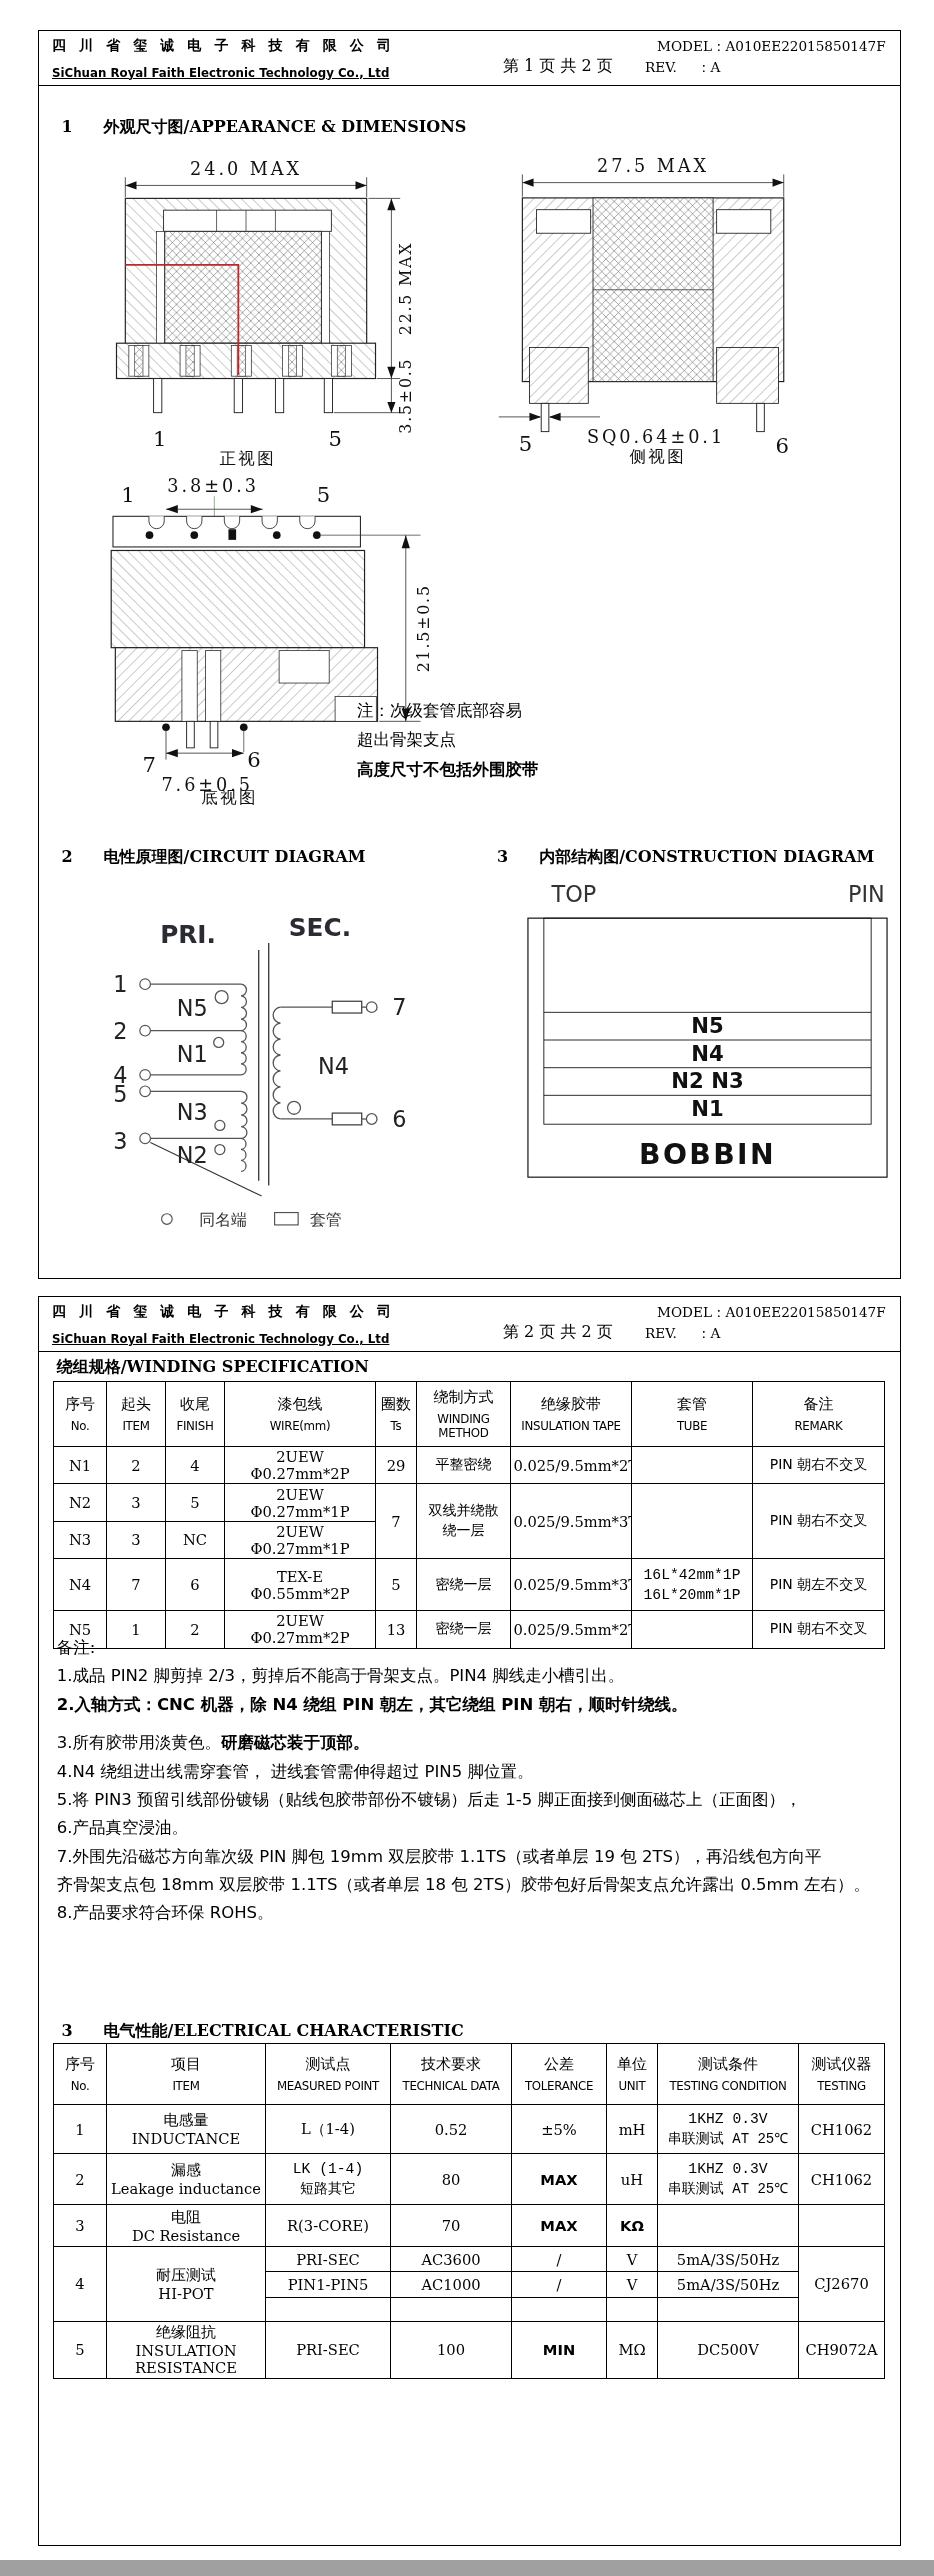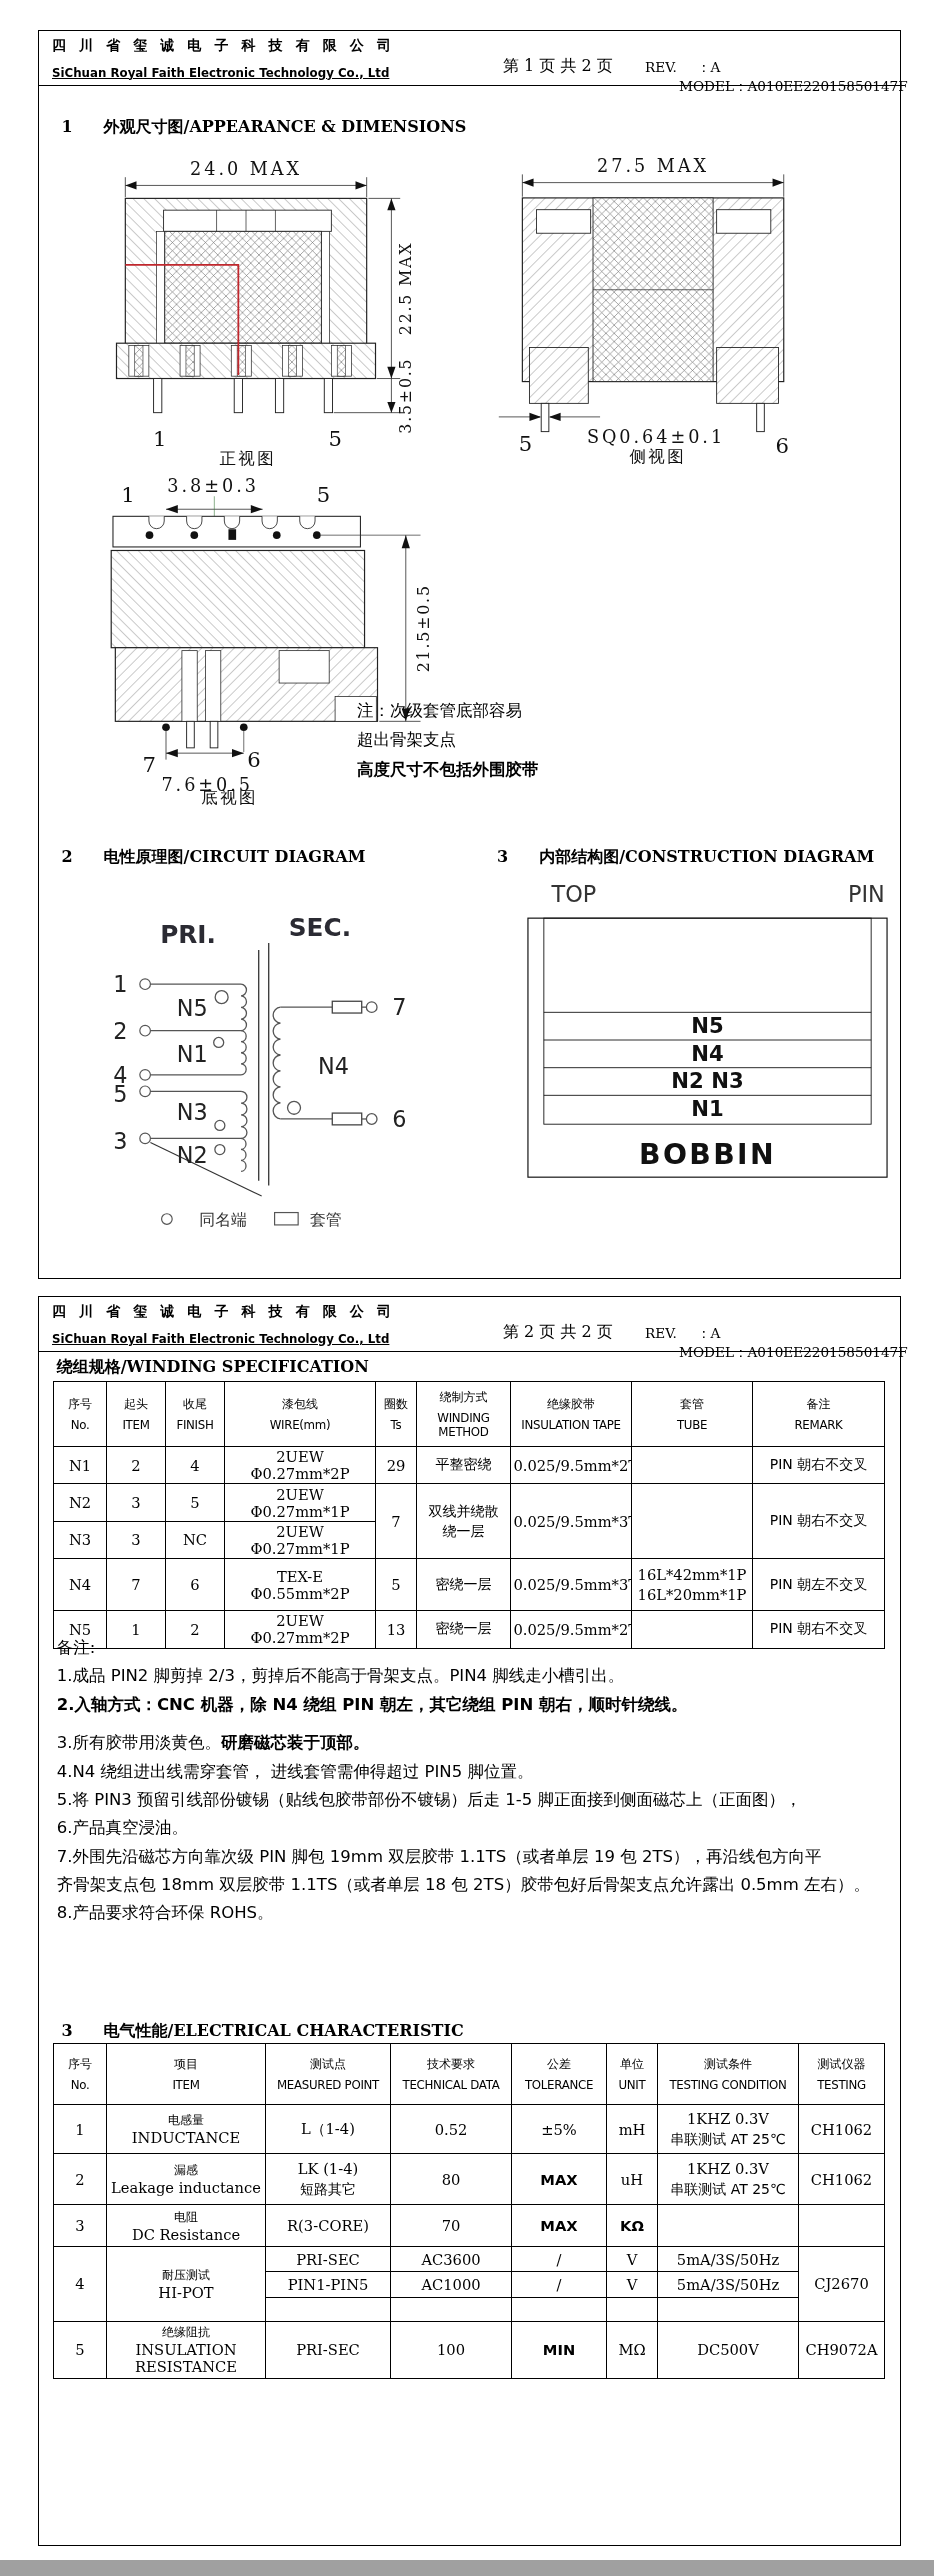--- a/index.html
+++ b/index.html
@@ -7,21 +7,21 @@
     width:934px;height:2576px;position:relative;background:#ffffff;
     font-family:"DejaVu Sans","Liberation Sans",sans-serif;color:#000;
   }
   .page{position:absolute;left:38px;width:861px;background:#fff;border:1.2px solid #000;}
   #page1{top:29.5px;height:1247px;}
   #page2{top:1296px;height:1248px;}
   .hdr{position:absolute;top:0;left:0;right:0;height:54px;border-bottom:1.8px solid #000;}
   .company-cn{position:absolute;top:6px;left:13px;font-size:14px;font-weight:bold;letter-spacing:4.1px;white-space:nowrap;}
   .company-en{position:absolute;top:35px;left:13px;font-size:11.8px;font-weight:bold;text-decoration:underline;white-space:nowrap;}
   .pageno{position:absolute;left:464px;top:25px;font-size:16px;font-family:"DejaVu Serif","Liberation Serif",serif;white-space:nowrap;}
-  .model-line{position:absolute;left:640px;top:7px;font-size:13.6px;font-family:"DejaVu Serif","Liberation Serif",serif;white-space:nowrap;margin-top:40px;}
+  .model-line{position:absolute;left:618px;top:7px;font-size:13.6px;font-family:"DejaVu Serif","Liberation Serif",serif;white-space:nowrap;}
   .rev-line{position:absolute;left:606px;top:28px;font-size:13.6px;font-family:"DejaVu Serif","Liberation Serif",serif;white-space:nowrap;}
   .rev-line .revval{margin-left:20px;}
   .sec-title{position:absolute;font-size:16px;font-weight:bold;white-space:nowrap;}
   .sec-title .num{font-family:"DejaVu Serif","Liberation Serif",serif;margin-right:31px;}
   .sec-title .tcn{font-family:"DejaVu Sans","Liberation Sans",sans-serif;}
   .sec-title .ten{font-family:"DejaVu Serif","Liberation Serif",serif;}
   .drawing{position:absolute;}
   svg text{fill:#111;}
   .dim{font-family:"DejaVu Serif","Liberation Serif",serif;font-size:30px;letter-spacing:5px;}
   .dims{font-family:"DejaVu Serif","Liberation Serif",serif;font-size:27px;letter-spacing:3px;}
@@ -31,28 +31,28 @@
   .prisec{font-family:"DejaVu Sans","Liberation Sans",sans-serif;font-size:42px;font-weight:bold;fill:#2b2b33;}
   .legtext{font-family:"DejaVu Sans","Liberation Sans",sans-serif;font-size:27px;fill:#333;}
   .toppin{font-family:"DejaVu Sans","Liberation Sans",sans-serif;font-size:38px;fill:#333;}
   .layerlab{font-family:"DejaVu Sans","Liberation Sans",sans-serif;font-size:36px;font-weight:bold;}
   .bobbin{font-family:"DejaVu Sans","Liberation Sans",sans-serif;font-size:48px;font-weight:800;letter-spacing:4px;}
   .note-block{position:absolute;left:318px;top:665px;width:283px;line-height:29.5px;}
   .note-serif{font-family:"DejaVu Serif","Liberation Serif",serif;font-size:16.5px;}
   .note-bold{font-family:"DejaVu Sans","Liberation Sans",sans-serif;font-size:16.5px;font-weight:bold;}
   table{border-collapse:collapse;position:absolute;table-layout:fixed;}
   td{border:1.2px solid #000;text-align:center;vertical-align:middle;padding:1.2px 2.4px;overflow:hidden;}
-  .cn2{font-family:Liberation Sans, sans-serif;font-size:12px;}
+  .cn2{font-family:Liberation Sans, sans-serif;font-size:15px;}
   .en2{font-family:"DejaVu Sans","Liberation Sans",sans-serif;font-size:11.8px;letter-spacing:-0.3px;}
   .hcell .cn2{display:block;margin-bottom:4.7px;}
   .hcell .en2{display:block;text-align:center;}
   .vser{font-family:"DejaVu Serif","Liberation Serif",serif;font-size:14.7px;}
   .vsan{font-family:"DejaVu Sans","Liberation Sans",sans-serif;font-size:14px;}
   .vbold{font-family:"DejaVu Sans","Liberation Sans",sans-serif;font-size:14.7px;font-weight:bold;}
-  .two-line span{display:block;line-height:20px;}
+  .two-line span{display:block;line-height:20px;font-family:Liberation Mono, monospace;}
   .notes{position:absolute;left:17.7px;top:339px;width:827px;font-size:16.5px;line-height:23.6px;}
   .notes .nline{margin-bottom:4.7px;white-space:nowrap;}
   .notes .gap-after{margin-bottom:15.3px;}
   .footer-strip{position:absolute;left:0;top:2560px;width:934px;height:16.5px;background:#a0a0a0;}
 </style>
 </head>
 <body>
 
 <div class="page" id="page1">
 

